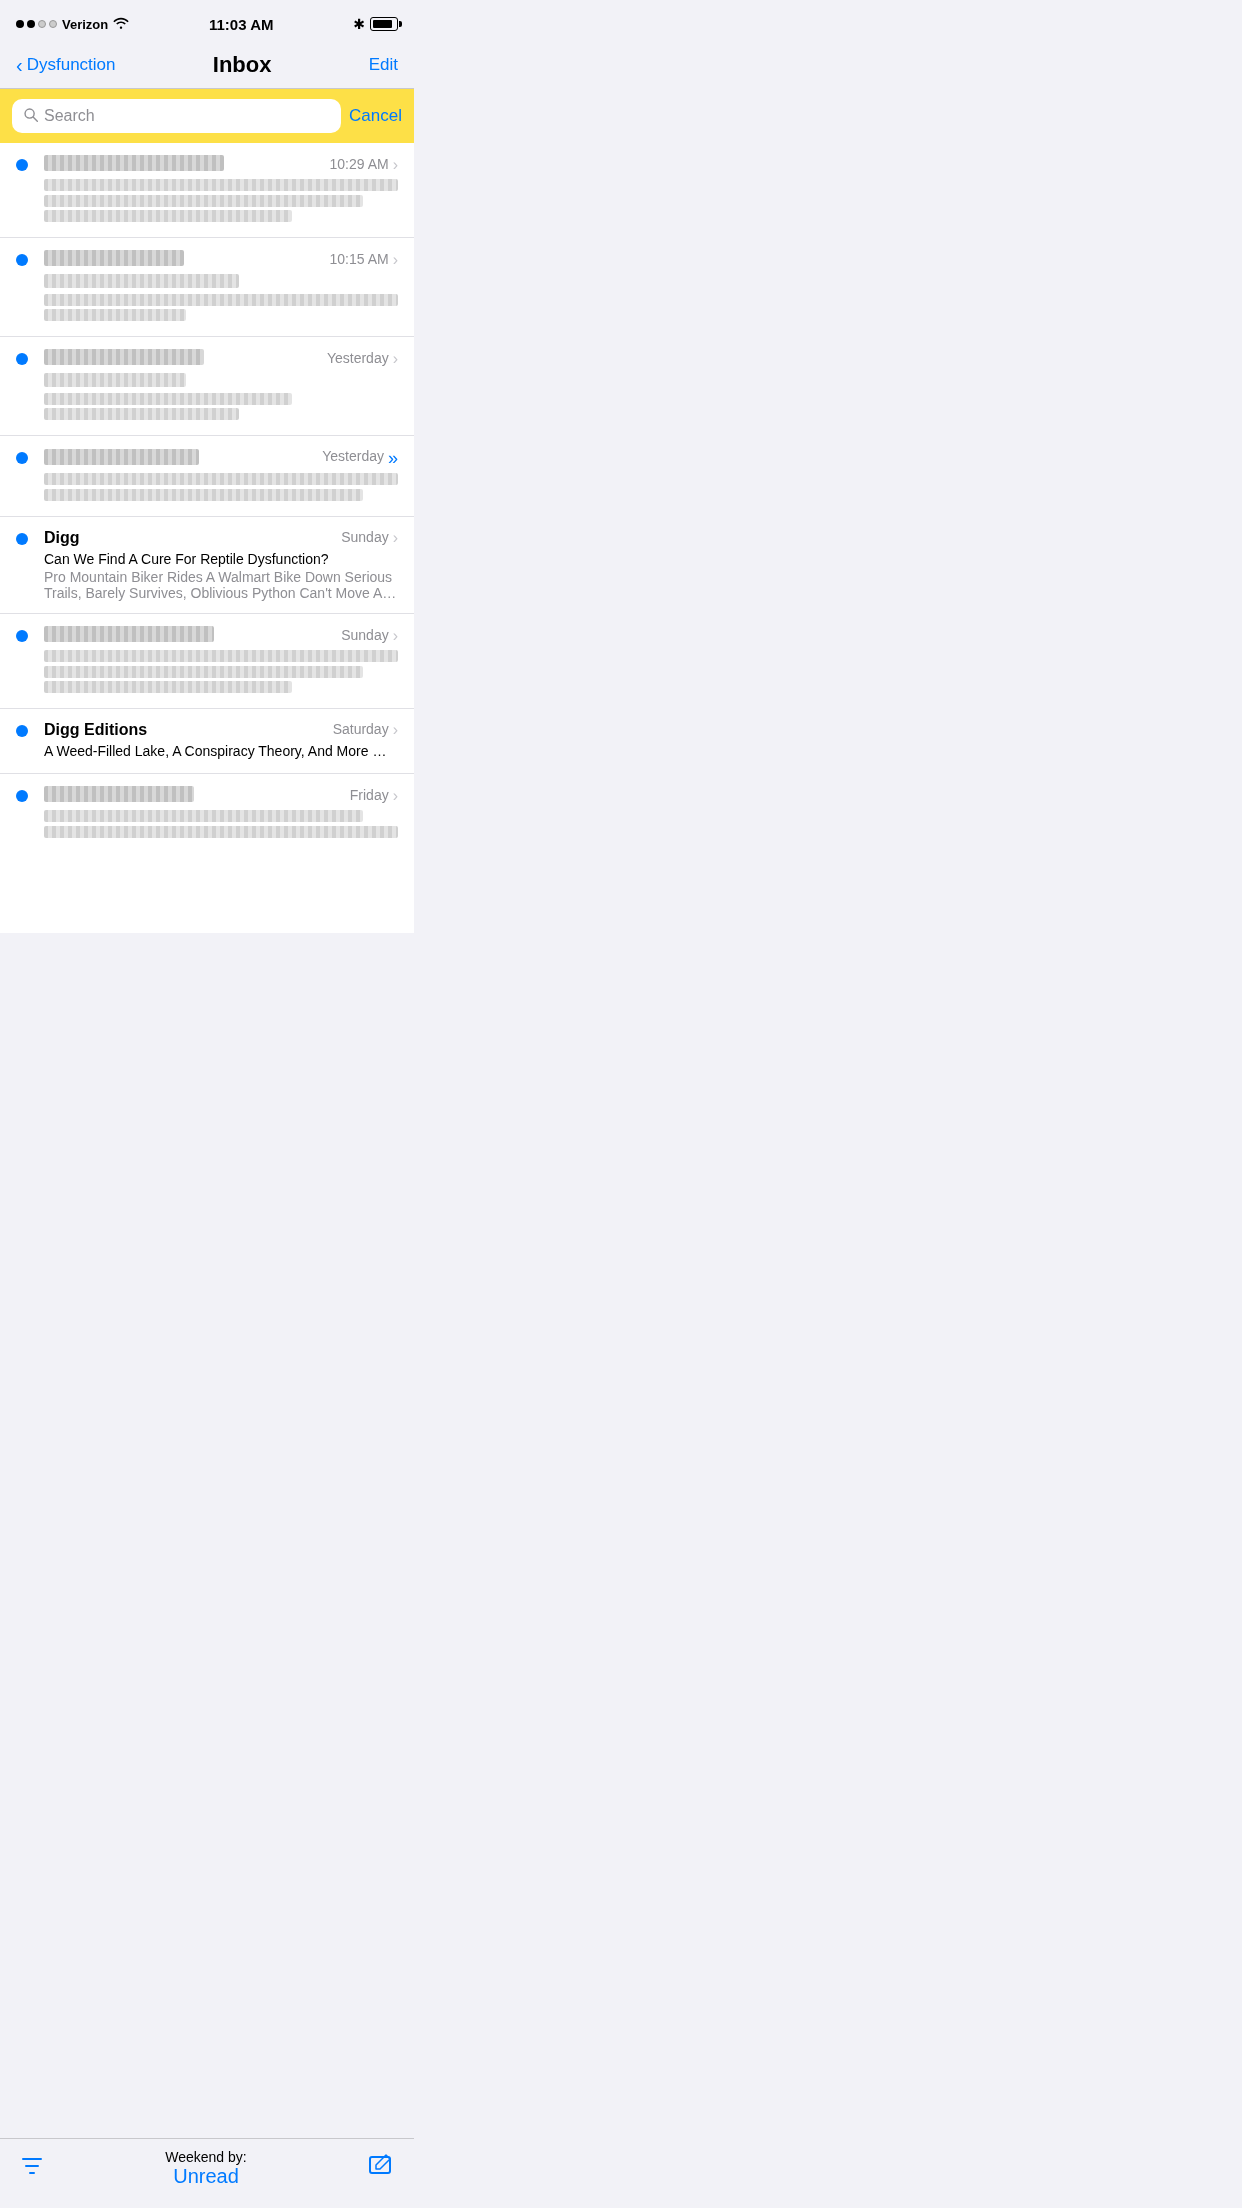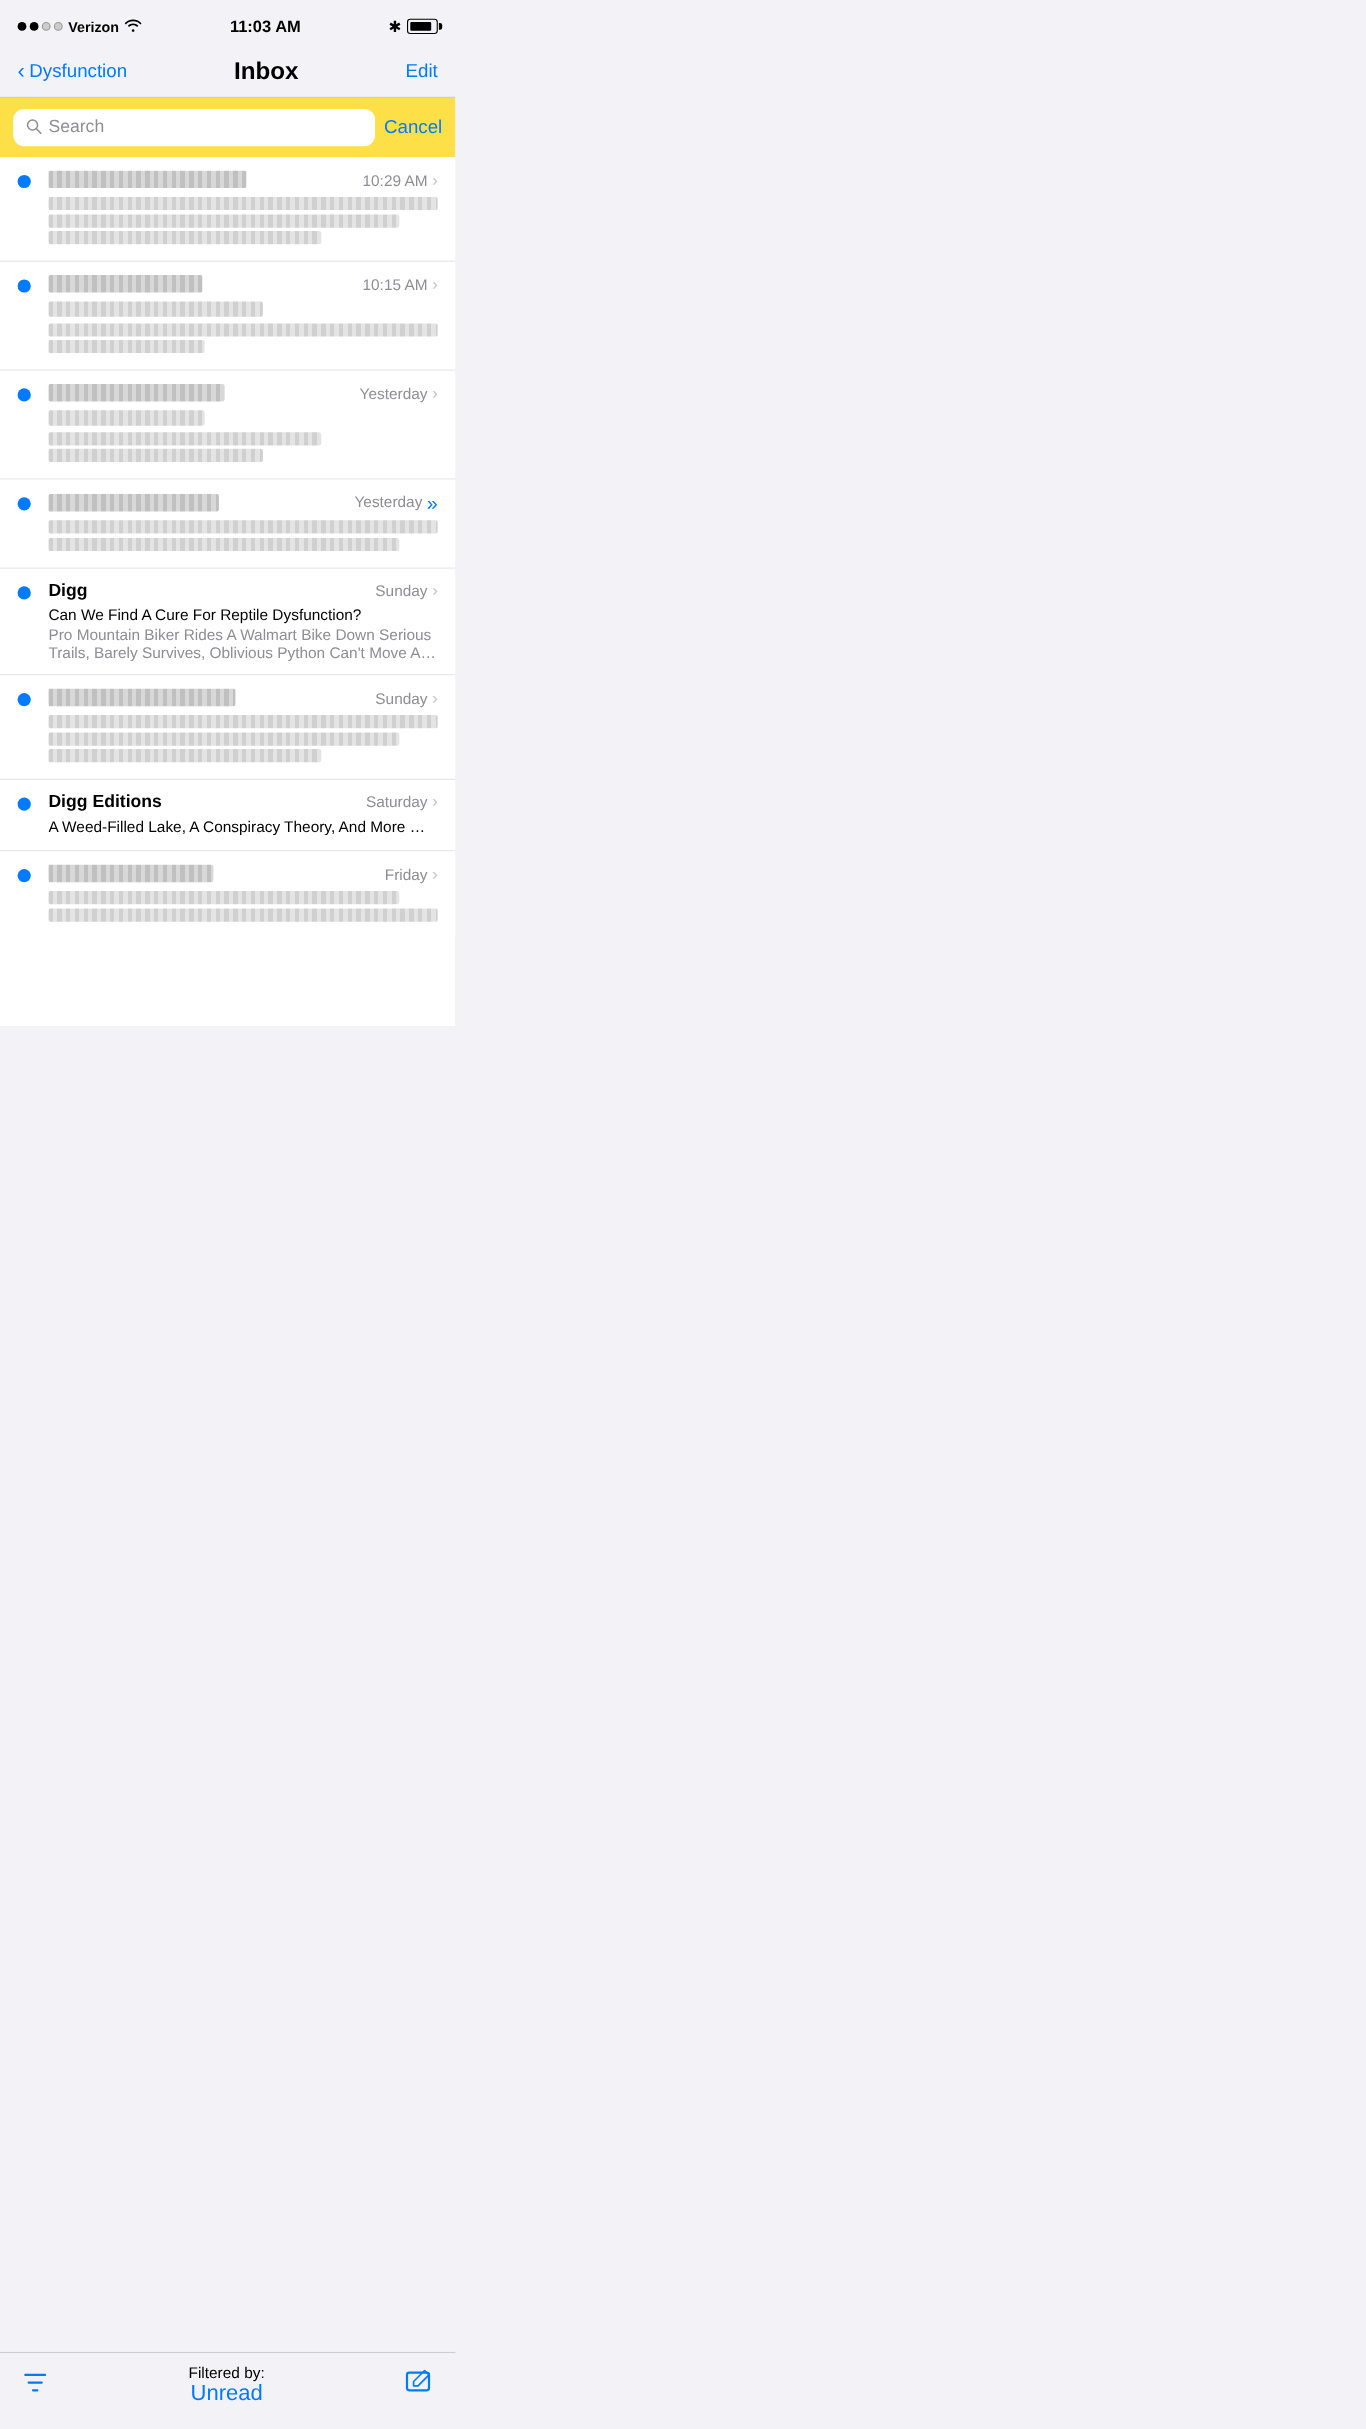--- a/index.html
+++ b/index.html
@@ -474,21 +474,21 @@
 
 <div class="bottom-toolbar">
   <div class="toolbar-filter">
     <span class="filter-icon">
       <svg width="24" height="24" viewBox="0 0 24 24" fill="none" xmlns="http://www.w3.org/2000/svg">
         <path d="M3 5h18M6 12h12M10 19h4" stroke="#007aff" stroke-width="2" stroke-linecap="round"></path>
       </svg>
     </span>
   </div>
   <div class="toolbar-center">
-    <div class="filtered-by-label">Filtered by:</div>
+    <div class="filtered-by-label">Weekend by:</div>
     <div class="unread-label">Unread</div>
   </div>
   <div class="compose-icon">
     <svg width="26" height="26" viewBox="0 0 26 26" fill="none" xmlns="http://www.w3.org/2000/svg">
       <rect x="2" y="4" width="20" height="16" rx="2" stroke="#007aff" stroke-width="2"></rect>
       <path d="M18 2l4 4-10 10H8v-4L18 2z" stroke="#007aff" stroke-width="1.5" stroke-linejoin="round"></path>
     </svg>
   </div>
 </div>
 

